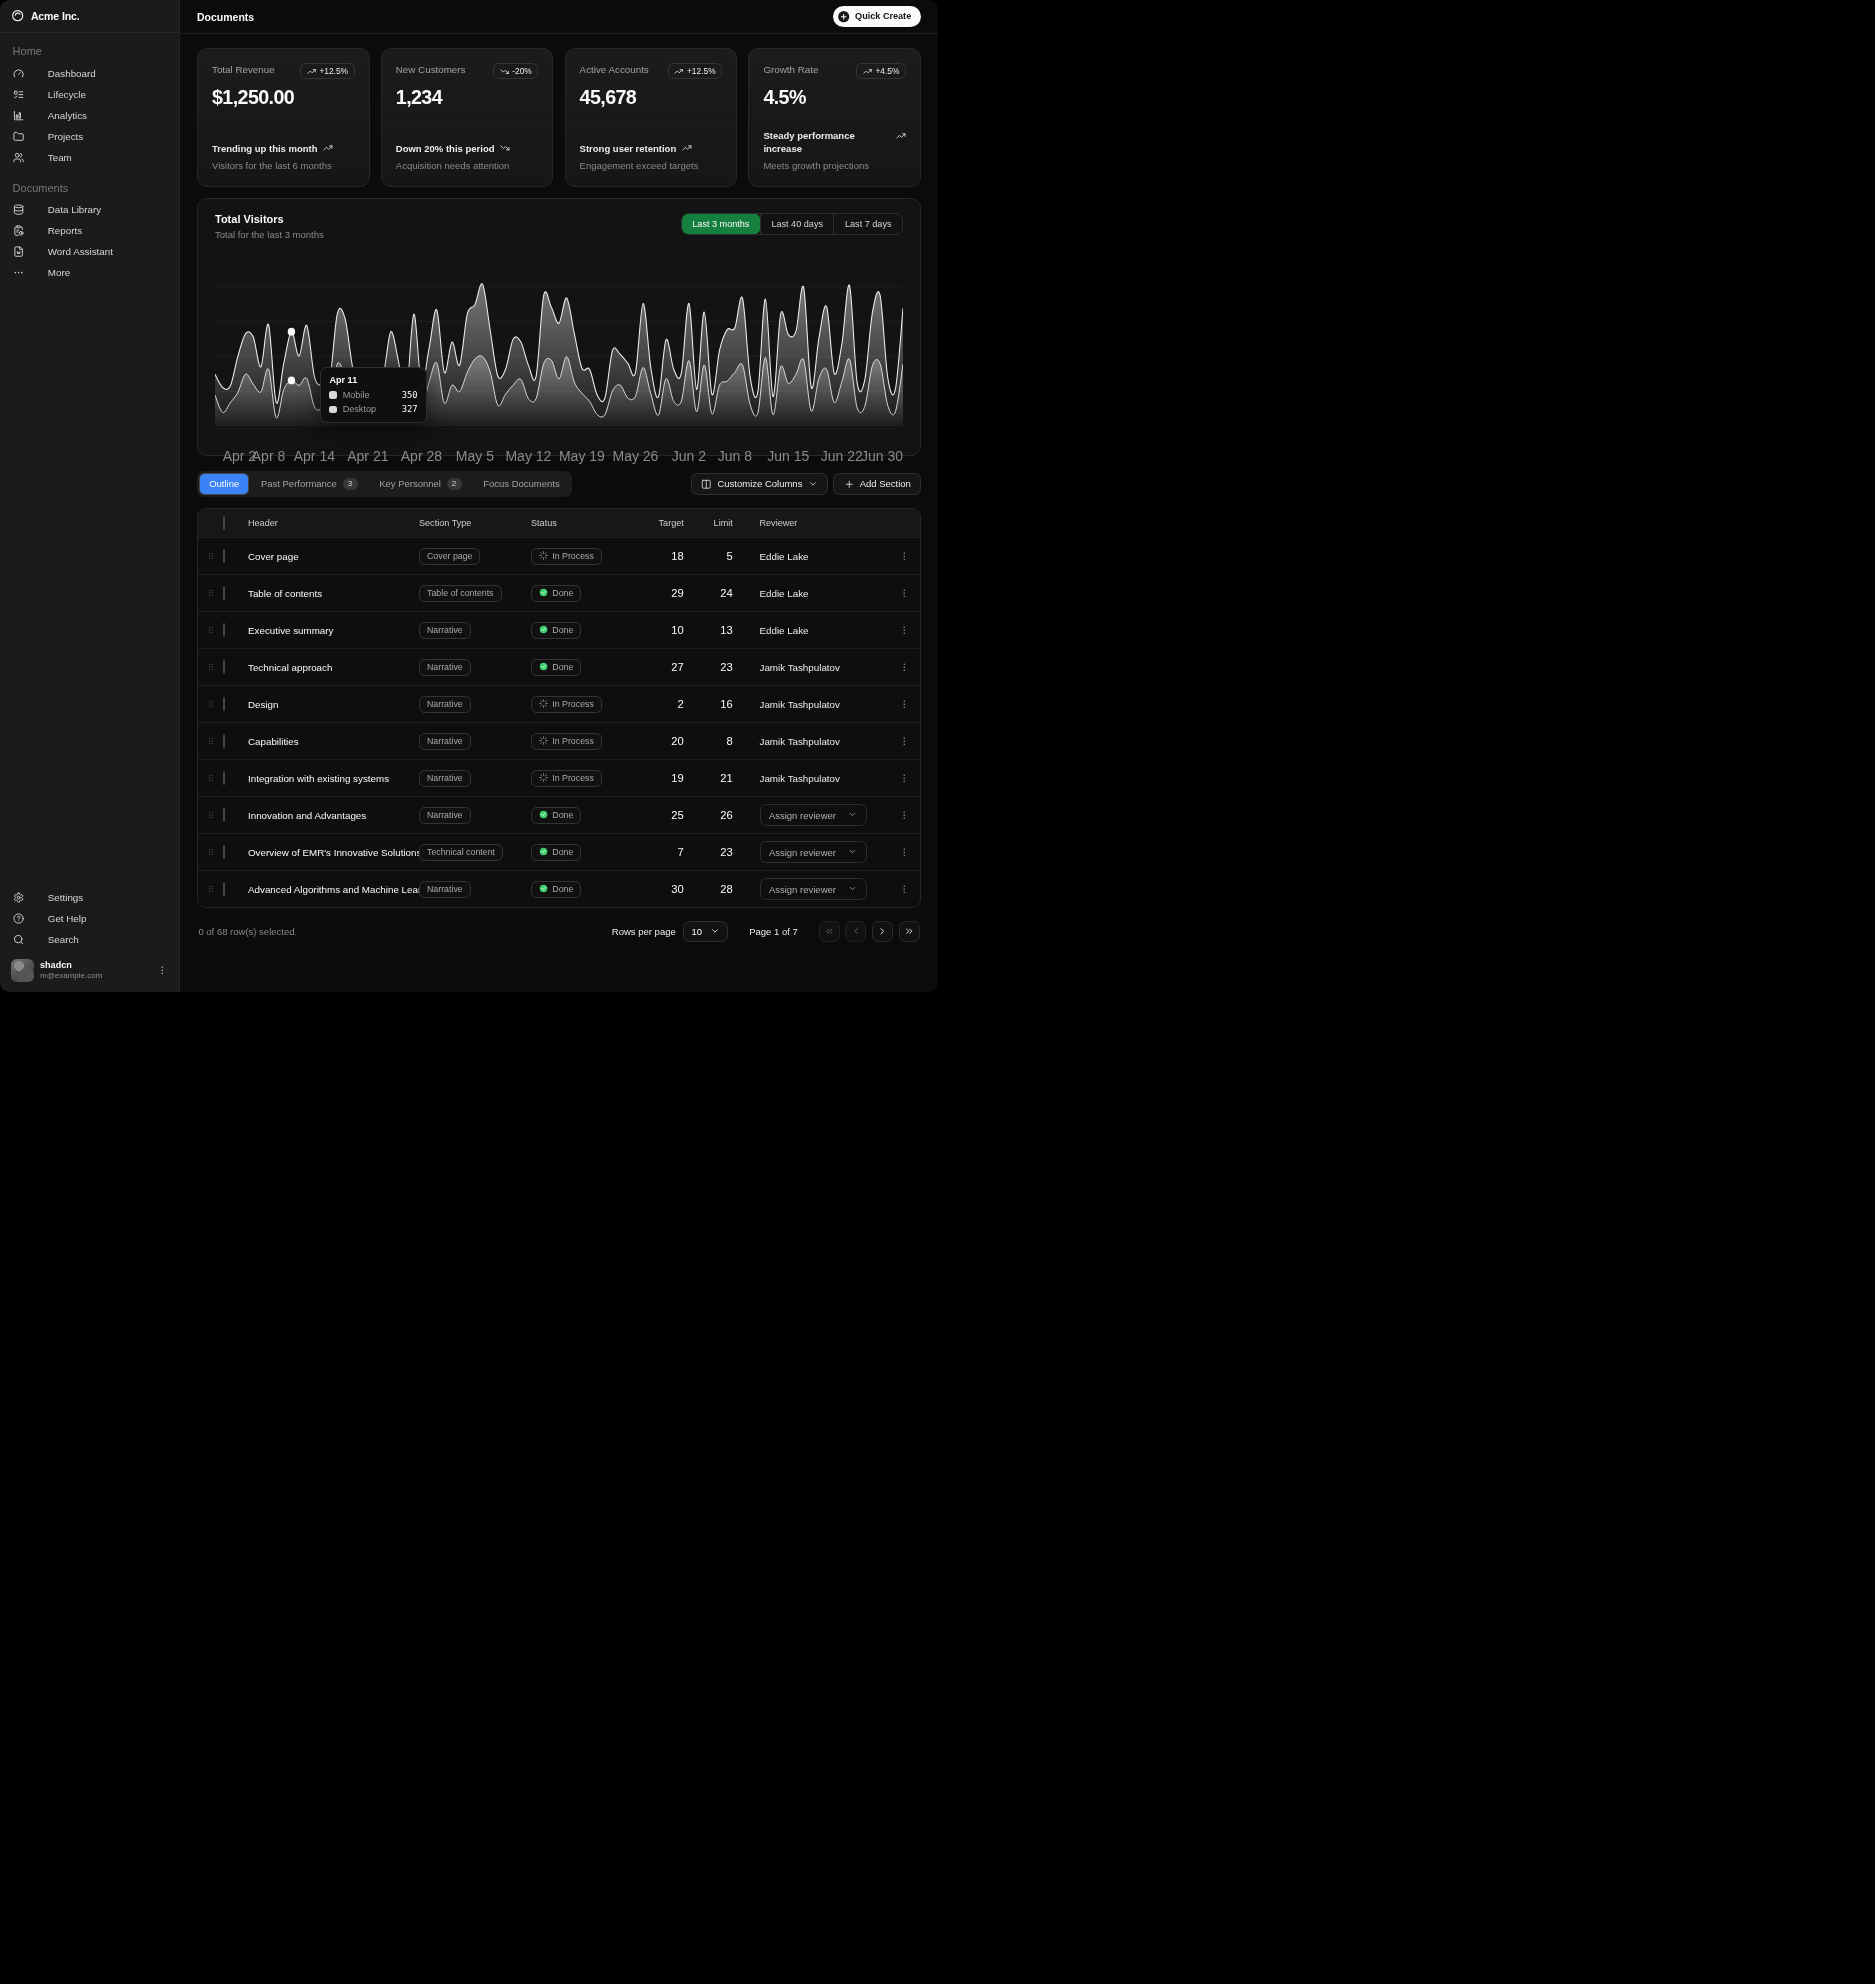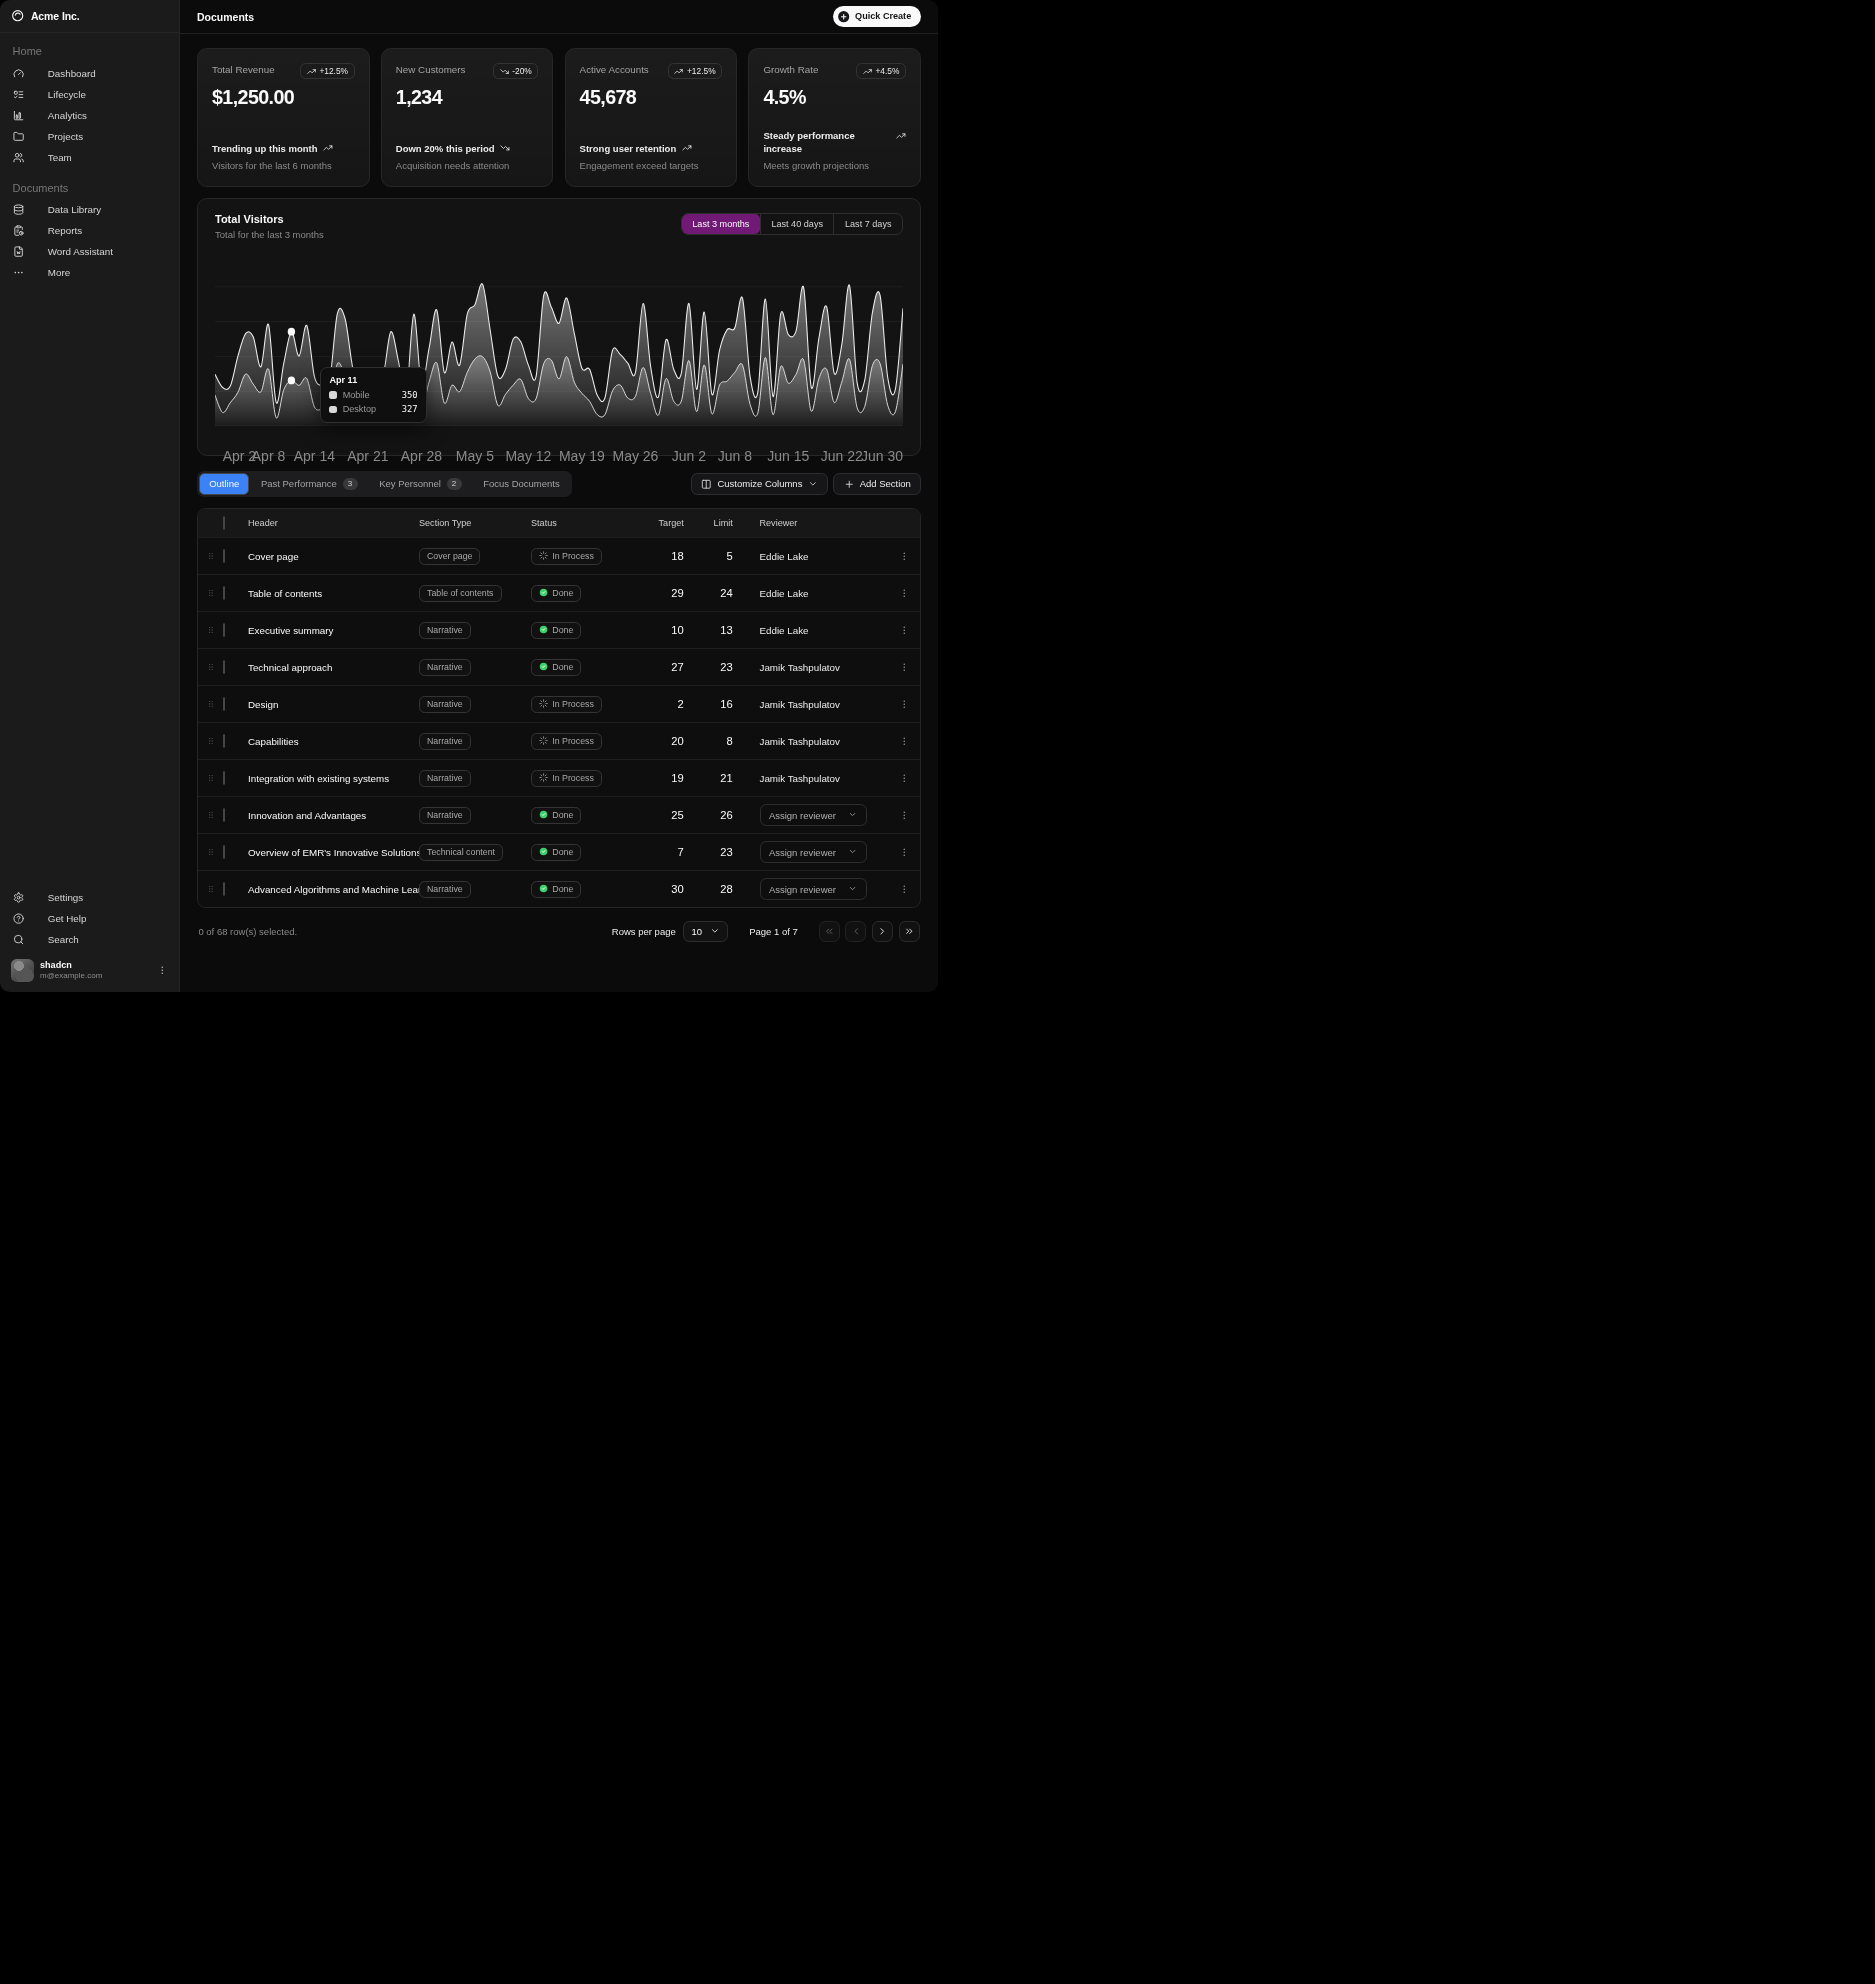--- a/index.html
+++ b/index.html
@@ -55,21 +55,21 @@
 
   
   .chart-card { margin-top:11.2px; background:#131313; border:0.7px solid #272727; border-radius:9.8px; padding:14px 17px 8.4px; position:relative; }
   .chart-head { display:flex; justify-content:space-between; align-items:flex-start; }
   .chart-title { font-size:11px; font-weight:600; }
   .chart-sub { font-size:9.5px; color:#8a8a8a; margin-top:3.5px; }
   .range-group { display:flex; border:0.7px solid #2e2e2e; border-radius:7px; overflow:hidden; }
   .range-btn { padding:4.9px 10.5px; font-size:9.1px; color:#d4d4d4; background:transparent; border:none; border-left:0.7px solid #2e2e2e;
     cursor:pointer; font-family:inherit; }
   .range-btn:first-child { border-left:none; }
-  .range-btn.active { background:#701a75; border-radius:5px; color:#fafafa; }
+  .range-btn.active { background:#15803d; border-radius:5px; color:#fafafa; }
   .chart-plot { position:relative; margin-top:12.7px; height:174px; }
   .chart-plot svg.main-chart { position:absolute; inset:0; width:100%; height:100%; display:block; }
   .x-axis { position:relative; height:17px; margin-top:2.8px; }
   .x-tick { position:absolute; top:19px; font-size:14px; color:#8a8a8a; white-space:nowrap; }
   .chart-tooltip { position:absolute; left:105px; top:115px; width:107px; background:#0f0f0f; border:0.7px solid #2f2f2f;
     border-radius:7px; padding:7px 8.4px 7.7px; box-shadow:0 7px 19.7px rgba(0,0,0,0.55); z-index:3; }
   .tt-title { font-size:9.1px; font-weight:600; margin-bottom:4.9px; }
   .tt-row { display:flex; align-items:center; gap:5.6px; margin-top:4.2px; font-size:9.1px; color:#9a9a9a; }
   .tt-swatch { width:7.7px; height:7.7px; border-radius:2.5px; background:#d9d9d9; flex-shrink:0; }
   .tt-val { margin-left:auto; color:#fafafa; font-family:"DejaVu Sans Mono", monospace; font-size:8.8px; }

